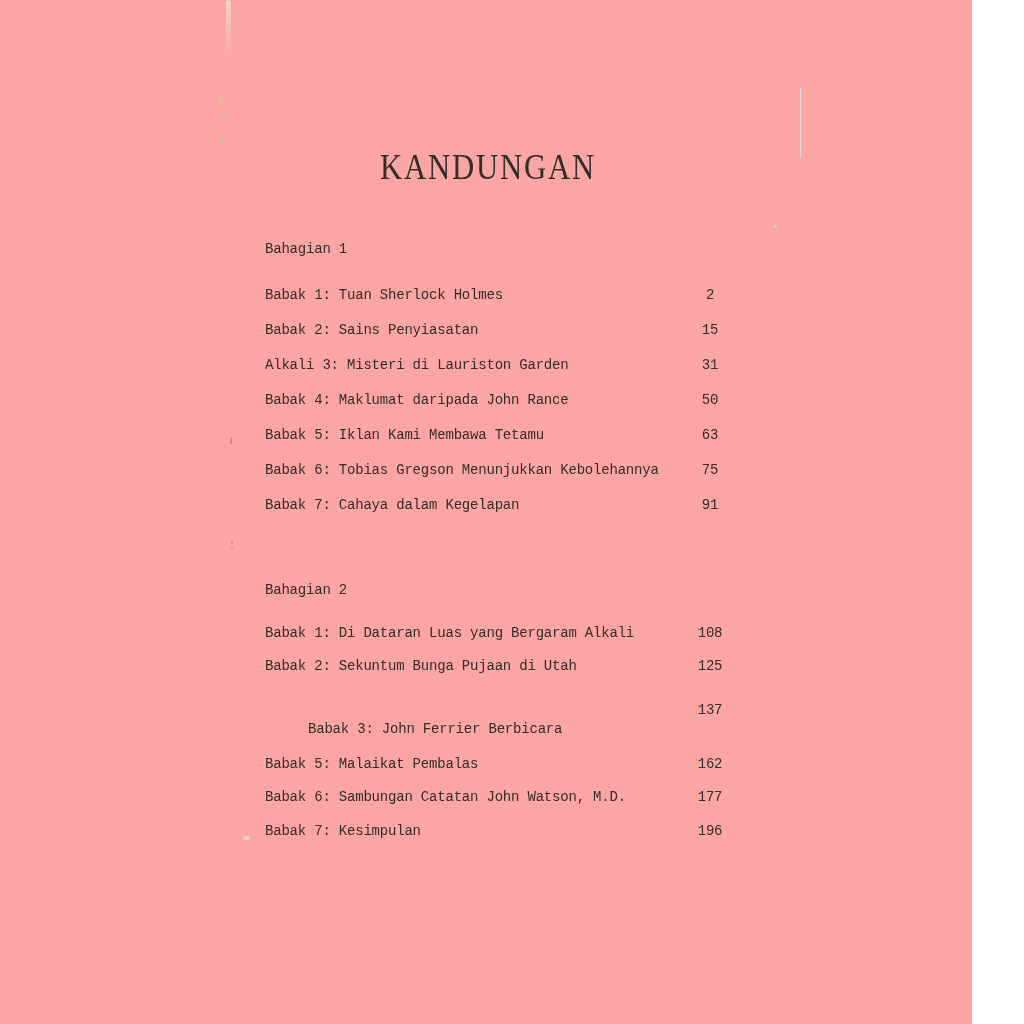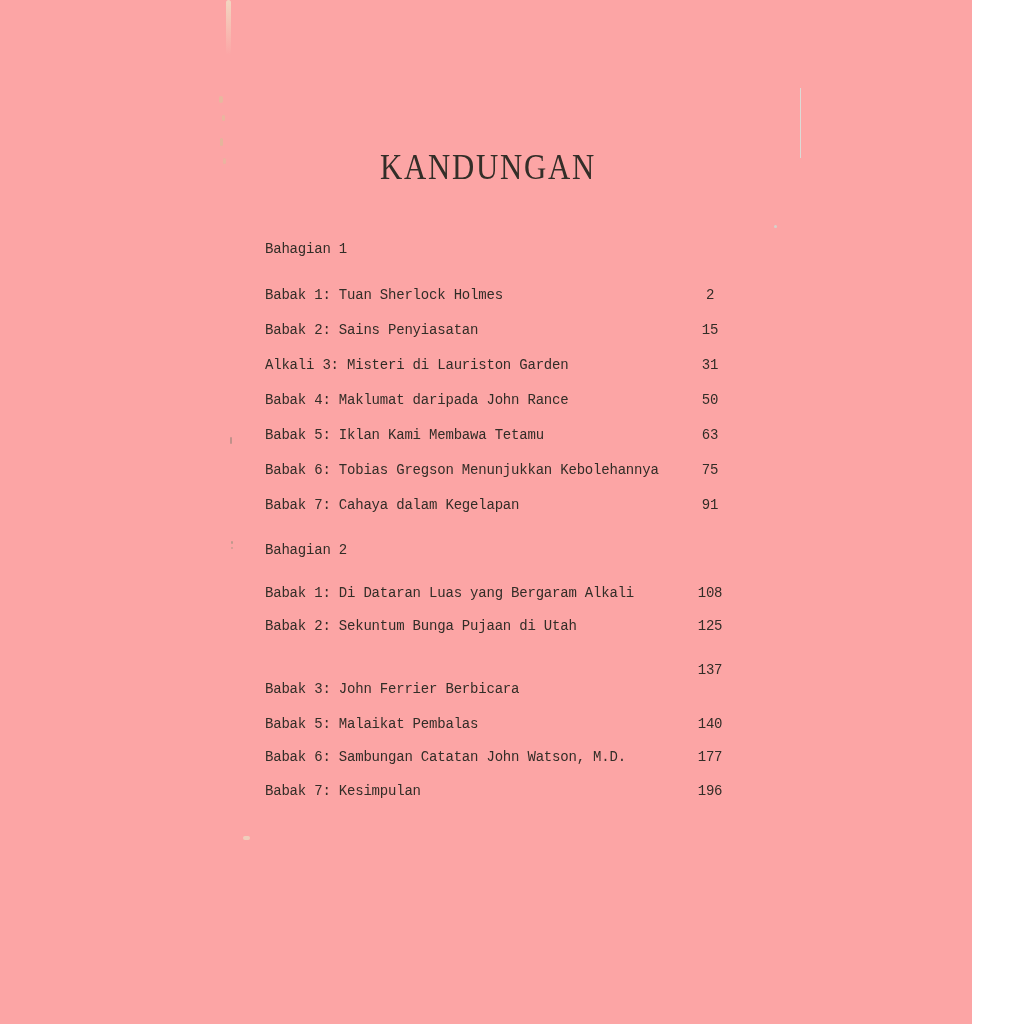--- a/index.html
+++ b/index.html
@@ -36,21 +36,21 @@
   
   .toc {
     position: absolute;
     left: 265px;
     width: 466px;
     font-size: 14px;
     letter-spacing: -0.2px;
     font-family: Liberation Mono, monospace;
   }
   #toc1 { top: 237px; }
-  #toc2 { top: 538px; }
+  #toc2 { top: 578px; }
   .section-heading {
     height: 35px;
     line-height: 24px;
   }
   #toc2 .section-heading { height: 33px; }
   .row {
     display: flex;
     align-items: flex-end;
     height: 35px;
     line-height: 24px;
@@ -61,21 +61,21 @@
     min-width: 0;
     white-space: nowrap;
   }
   .row .pagenum {
     width: 42px;
     text-align: center;
     flex: none;
   }
   .row.two-line { height: 64px; }
   #toc2 .row.two-line { height: 64px; }
-  .row.two-line .label { white-space: normal; }
+  .row.two-line .label { white-space: normal; margin-left: 43px; }
   .row.two-line .l1,
   .row.two-line .l2 {
     display: block;
     line-height: 25px;
     white-space: nowrap;
   }
   .row.two-line .l2 { padding-left: 55px; }
   .row.two-line .pagenum {
     align-self: flex-end;
     line-height: 25px;
@@ -165,21 +165,21 @@
       <span class="pagenum">125</span>
     </div>
     <div class="row two-line">
       <span class="label">
         <span class="l1">Babak 3: John Ferrier Berbicara</span>
       </span>
       <span class="pagenum">137</span>
     </div>
     <div class="row">
       <span class="label">Babak 5: Malaikat Pembalas</span>
-      <span class="pagenum">140</span>
+      <span class="pagenum">162</span>
     </div>
     <div class="row">
       <span class="label">Babak 6: Sambungan Catatan John Watson, M.D.</span>
       <span class="pagenum">177</span>
     </div>
     <div class="row">
       <span class="label">Babak 7: Kesimpulan</span>
       <span class="pagenum">196</span>
     </div>
   </div>

